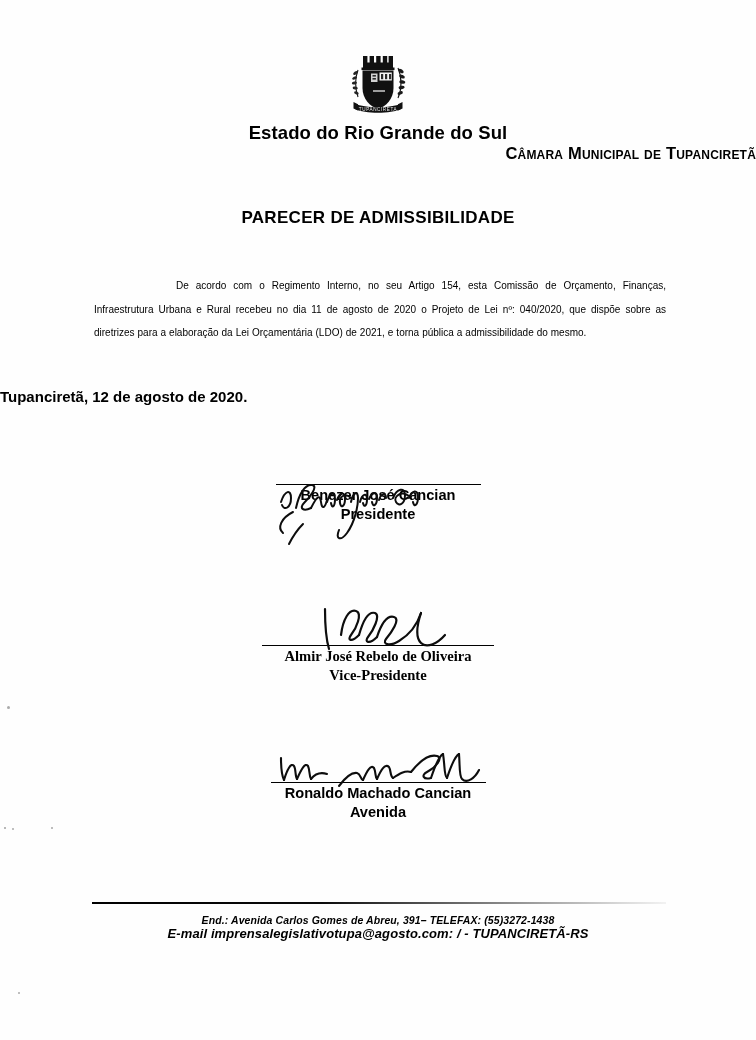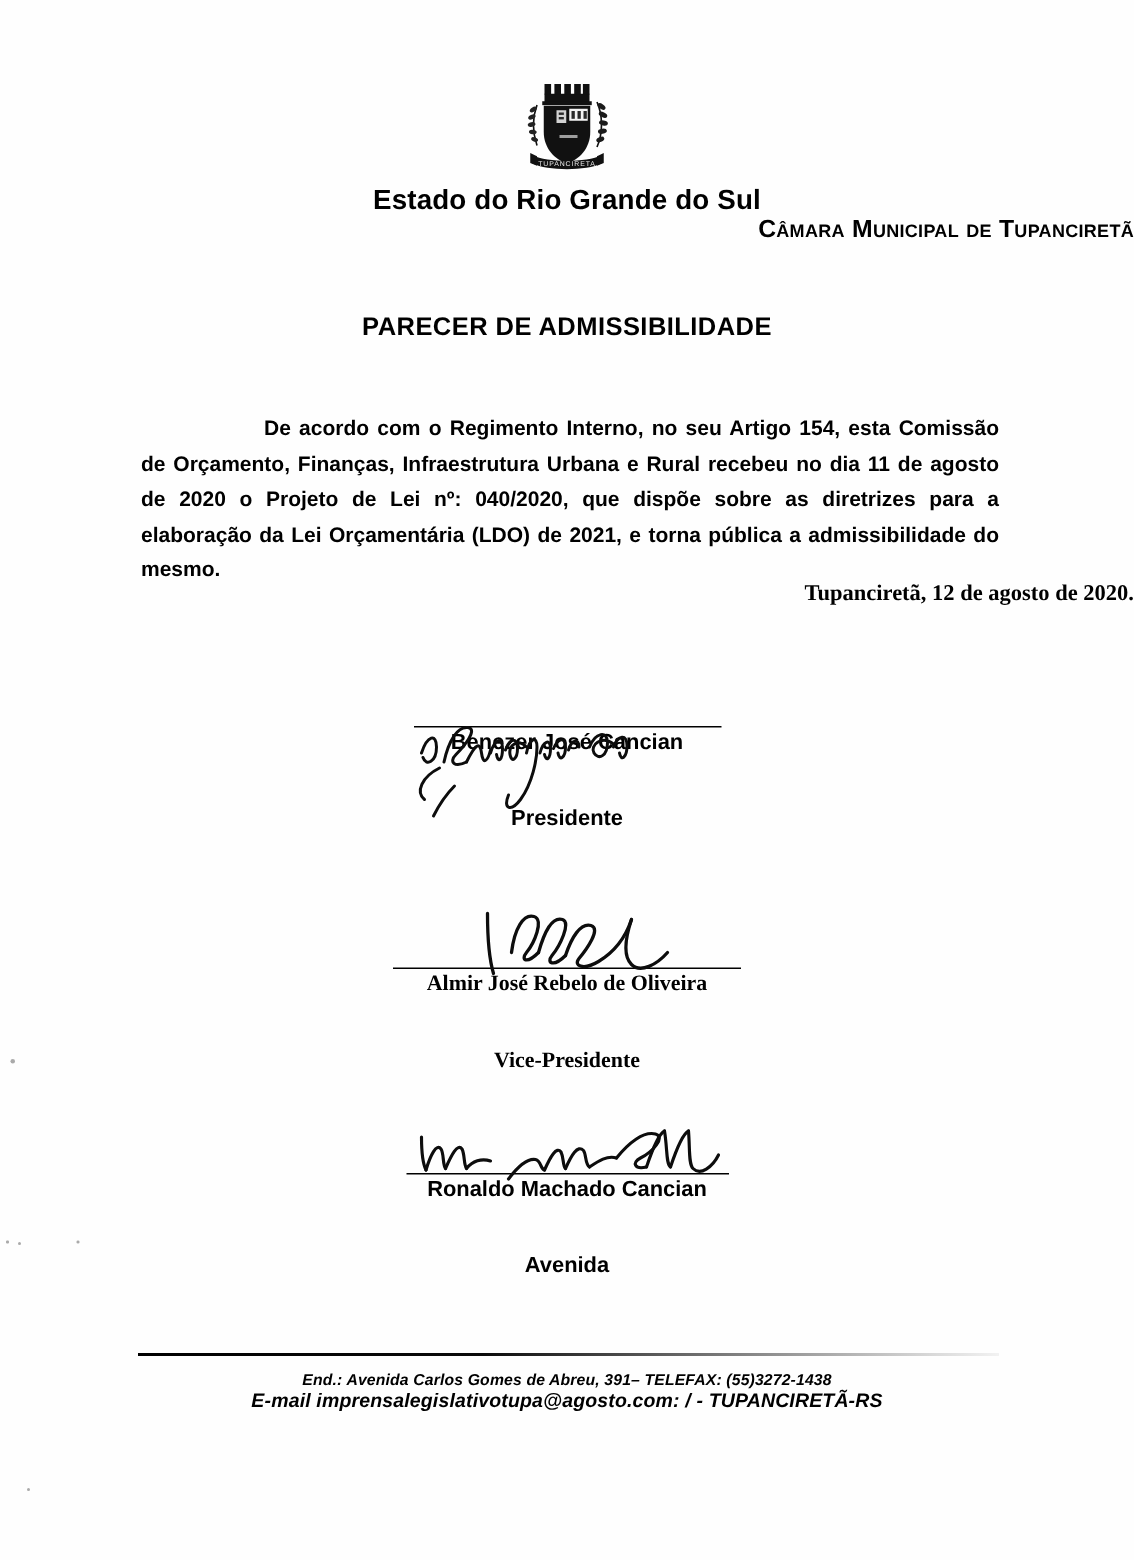--- a/index.html
+++ b/index.html
@@ -79,37 +79,35 @@
     font-weight: bold;
     letter-spacing: .3px;
   }
 
   
   .body-text {
     position: absolute;
     top: 274px;
     left: 94px;
     width: 572px;
-    font-size: 14px;
+    font-size: 10px;
     line-height: 23.5px;
     text-align: justify;
     text-indent: 82px;
     word-spacing: .2px;
-    font-weight: bold;
   }
 
   .date-line {
     position: absolute;
     top: 388px;
     left: 0;
     width: 756px;
-    text-align: right;
+    text-align: left;
     font-size: 15px;
     font-weight: bold;
-    font-family: Liberation Serif, serif;
   }
 
   
   .sig-block {
     position: absolute;
     width: 756px;
     left: 0;
     text-align: center;
   }
   .sig-inner {
@@ -131,21 +129,20 @@
   .sig-name {
     font-size: 14.6px;
     font-weight: bold;
     line-height: 19px;
     white-space: nowrap;
   }
   .sig-role {
     font-size: 14.6px;
     font-weight: bold;
     line-height: 19px;
-    margin-top: 32px;
   }
 
   
   .footer-rule {
     position: absolute;
     top: 902px;
     left: 92px;
     width: 574px;
     height: 2px;
     background: linear-gradient(to right, #000 0%, #0a0a0a 40%, #8a8a8a 72%, #d8d8d8 92%, #f2f2f2 100%);

